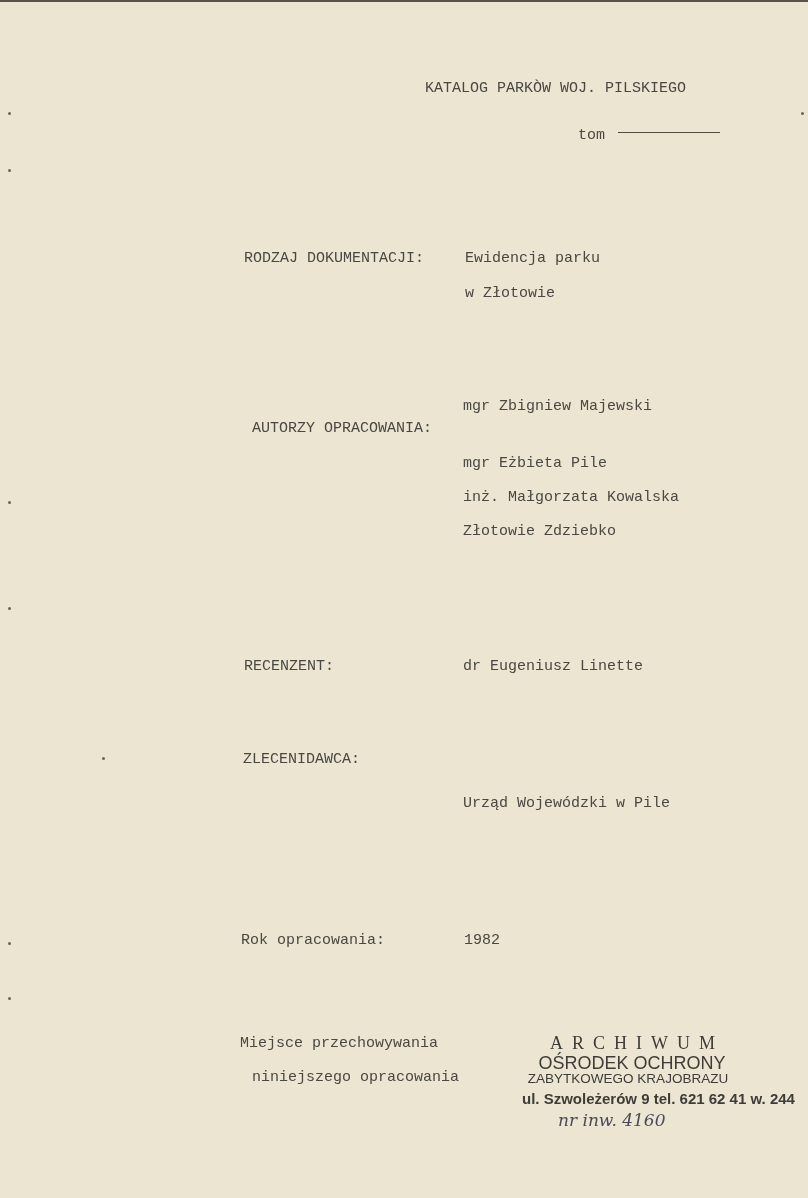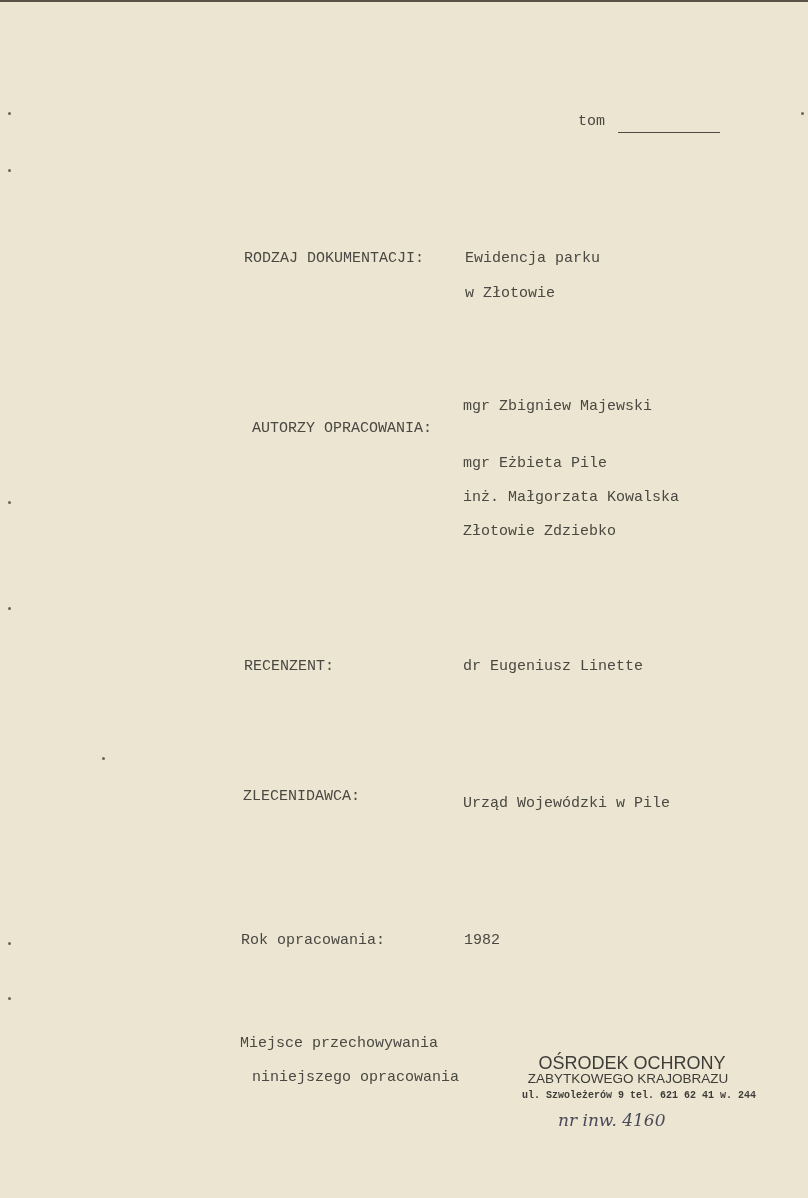--- a/index.html
+++ b/index.html
@@ -28,21 +28,21 @@
     .stamp {
       position: absolute;
       font-family: "Liberation Sans", "DejaVu Sans", sans-serif;
       color: #3e3c38;
       white-space: nowrap;
       text-align: center;
     }
     .stamp-title { font-family: "Liberation Serif", "DejaVu Serif", serif; font-size: 18px; letter-spacing: 9px; }
     .stamp-l2 { font-size: 18px; }
     .stamp-l3 { font-size: 13.5px; }
-    .stamp-l4 { font-size: 10px; font-weight: bold; font-family: Liberation Mono, monospace; }
+    .stamp-l4 { font-size: 15px; font-weight: bold; }
     .hand {
       position: absolute;
       font-family: "DejaVu Serif", serif;
       font-style: italic;
       font-size: 17px;
       color: #4a4a5a;
       white-space: nowrap;
     }
     .hole {
       position: absolute; width: 3px; height: 3px; border-radius: 50%; background: #6a6558;
@@ -55,44 +55,46 @@
 
   <div class="hole" style="left:8px;top:110px;"></div>
   <div class="hole" style="left:8px;top:167px;"></div>
   <div class="hole" style="left:8px;top:499px;"></div>
   <div class="hole" style="left:8px;top:605px;"></div>
   <div class="hole" style="left:102px;top:755px;"></div>
   <div class="hole" style="left:8px;top:940px;"></div>
   <div class="hole" style="left:8px;top:995px;"></div>
   <div class="hole" style="left:801px;top:110px;"></div>
 
-  <div class="tw hdr" style="left:578px;top:111px;">tom</div>
+  <div class="tw hdr" style="left:425px;top:78px;">KATALOG PARKÒW WOJ. PILSKIEGO</div>
+  <div class="tw hdr" style="left:578px;top:125px;">tom</div>
   <div class="rule" style="left:618px;top:130px;width:102px;"></div>
 
   <div class="tw" style="left:244px;top:248px;">RODZAJ DOKUMENTACJI:</div>
   <div class="tw" style="left:465px;top:248px;">Ewidencja parku</div>
   <div class="tw" style="left:465px;top:283px;">w Złotowie</div>
 
   <div class="tw" style="left:252px;top:418px;">AUTORZY OPRACOWANIA:</div>
   <div class="tw" style="left:463px;top:396px;">mgr Zbigniew Majewski</div>
   <div class="tw" style="left:463px;top:453px;">mgr Eżbieta Pile</div>
   <div class="tw" style="left:463px;top:487px;">inż. Małgorzata Kowalska</div>
   <div class="tw" style="left:463px;top:521px;">Złotowie Zdziebko</div>
 
   <div class="tw" style="left:244px;top:656px;text-align:center;">RECENZENT:</div>
   <div class="tw" style="left:463px;top:656px;">dr Eugeniusz Linette</div>
 
-  <div class="tw" style="left:243px;top:786px;text-align:center;">ZLECENIDAWCA:</div>
+  <div class="tw" style="left:243px;top:749px;text-align:center;">ZLECENIDAWCA:</div>
   <div class="tw" style="left:463px;top:793px;">Urząd Wojewódzki w Pile</div>
 
   <div class="tw" style="left:241px;top:930px;">Rok opracowania:</div>
   <div class="tw" style="left:464px;top:930px;">1982</div>
 
   <div class="tw" style="left:240px;top:1033px;">Miejsce przechowywania</div>
   <div class="tw" style="left:240px;top:1067px;margin-left:12px;">niniejszego opracowania</div>
 
+  <div class="stamp stamp-title" style="left:537px;top:1031px;width:200px;">ARCHIWUM</div>
   <div class="stamp stamp-l2" style="left:537px;top:1051px;width:190px;">OŚRODEK OCHRONY</div>
   <div class="stamp stamp-l3" style="left:522px;top:1069px;width:212px;">ZABYTKOWEGO KRAJOBRAZU</div>
   <div class="stamp stamp-l4" style="left:522px;top:1088px;width:212px;">ul. Szwoleżerów 9  tel. 621 62 41 w. 244</div>
 
   <div class="hand" style="left:558px;top:1108px;">nr inw. 4160</div>
 
 </div>
 
 </body></html>

